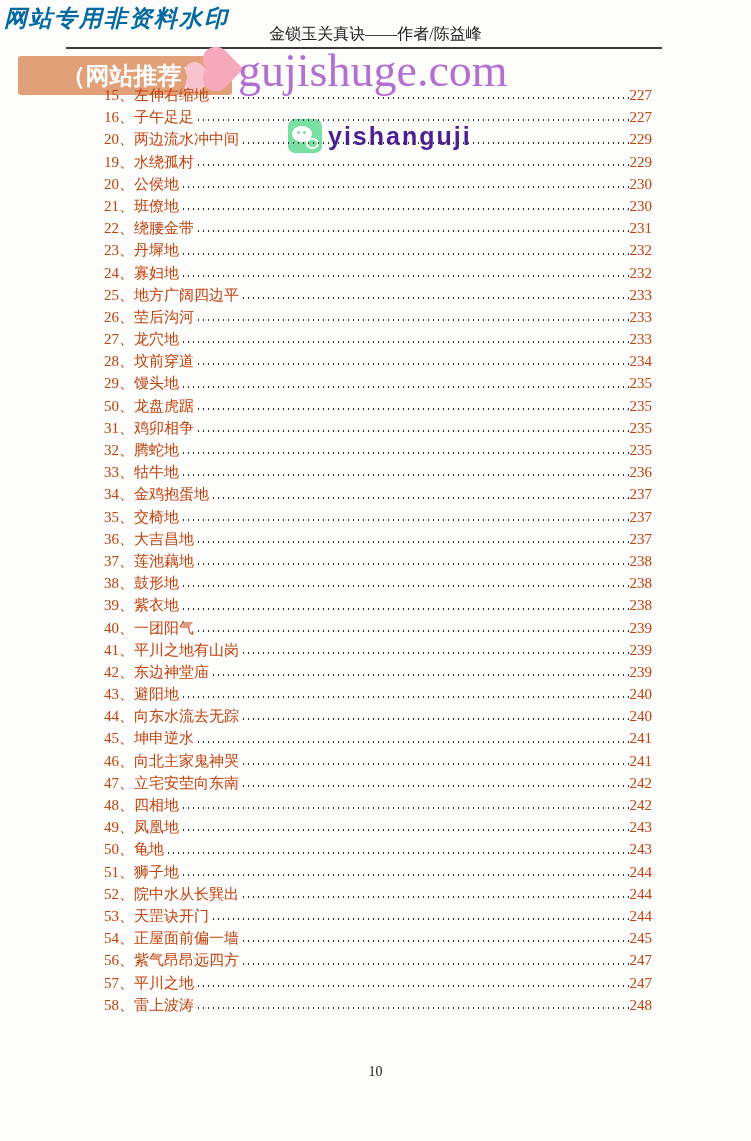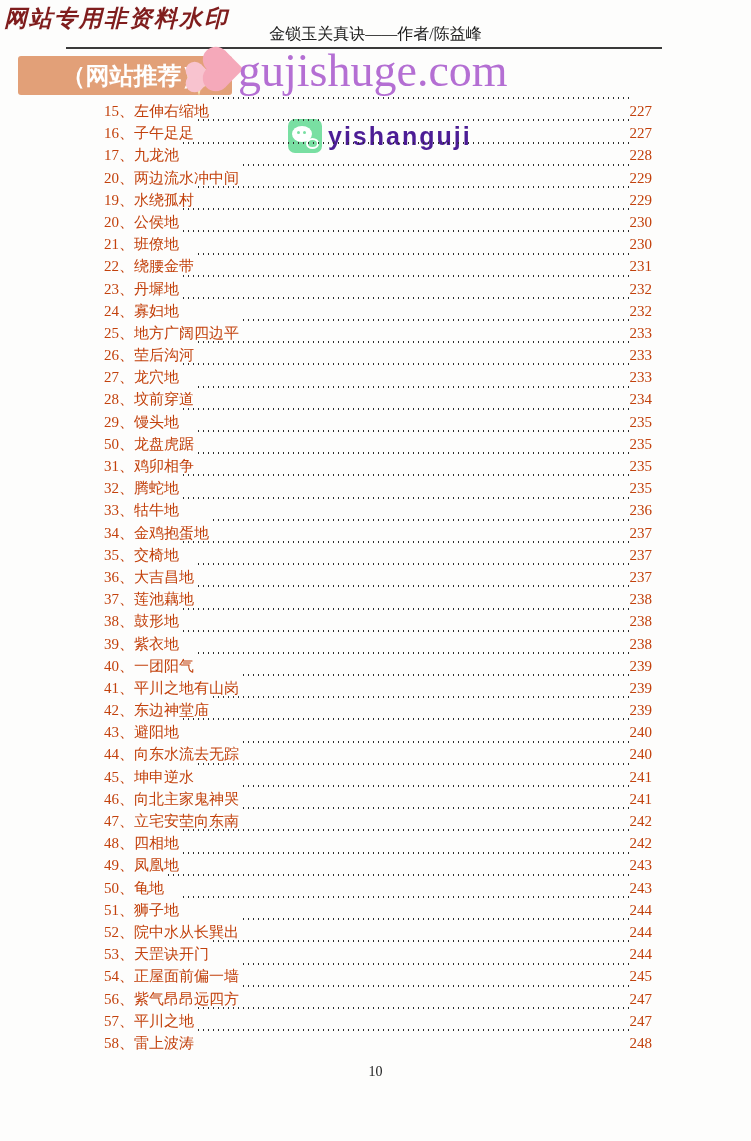--- a/index.html
+++ b/index.html
@@ -14,21 +14,21 @@
 
   
   .wm-red {
     position: absolute;
     left: 4px; top: 3px;
     font-family: "Liberation Serif", serif;
     font-weight: bold;
     font-style: italic;
     font-size: 23px;
     letter-spacing: 2px;
-    color: #7f1d1d;
+    color: #0369a1;
     white-space: nowrap;
   }
 
   
   .header-title {
     position: absolute;
     top: 24px; left: 0;
     width: 100%;
     text-align: center;
     font-size: 16px;
@@ -153,21 +153,20 @@
     background-image: radial-gradient(circle, #2c2c2c 1.05px, transparent 1.05px);
     background-size: 5px 8px;
     background-repeat: repeat-x;
     background-position: 0 100%;
   }
   .toc-page {
     flex: 0 0 auto;
     white-space: nowrap;
     text-align: right;
     font-size: 15px;
-    margin-top: 16px;
   }
 
   
   .footer-page {
     position: absolute;
     top: 1064px; left: 0;
     width: 100%;
     text-align: center;
     font-size: 14px;
     color: #222222;
@@ -204,25 +203,20 @@
       <span class="toc-label">15、左伸右缩地</span>
       <span class="toc-leader"></span>
       <span class="toc-page">227</span>
     </div>
     <div class="toc-row">
       <span class="toc-label">16、子午足足</span>
       <span class="toc-leader"></span>
       <span class="toc-page">227</span>
     </div>
     <div class="toc-row">
-      <span class="toc-label">17、九龙池</span>
-      <span class="toc-leader"></span>
-      <span class="toc-page">228</span>
-    </div>
-    <div class="toc-row">
       <span class="toc-label">20、两边流水冲中间</span>
       <span class="toc-leader"></span>
       <span class="toc-page">229</span>
     </div>
     <div class="toc-row">
       <span class="toc-label">19、水绕孤村</span>
       <span class="toc-leader"></span>
       <span class="toc-page">229</span>
     </div>
     <div class="toc-row">

